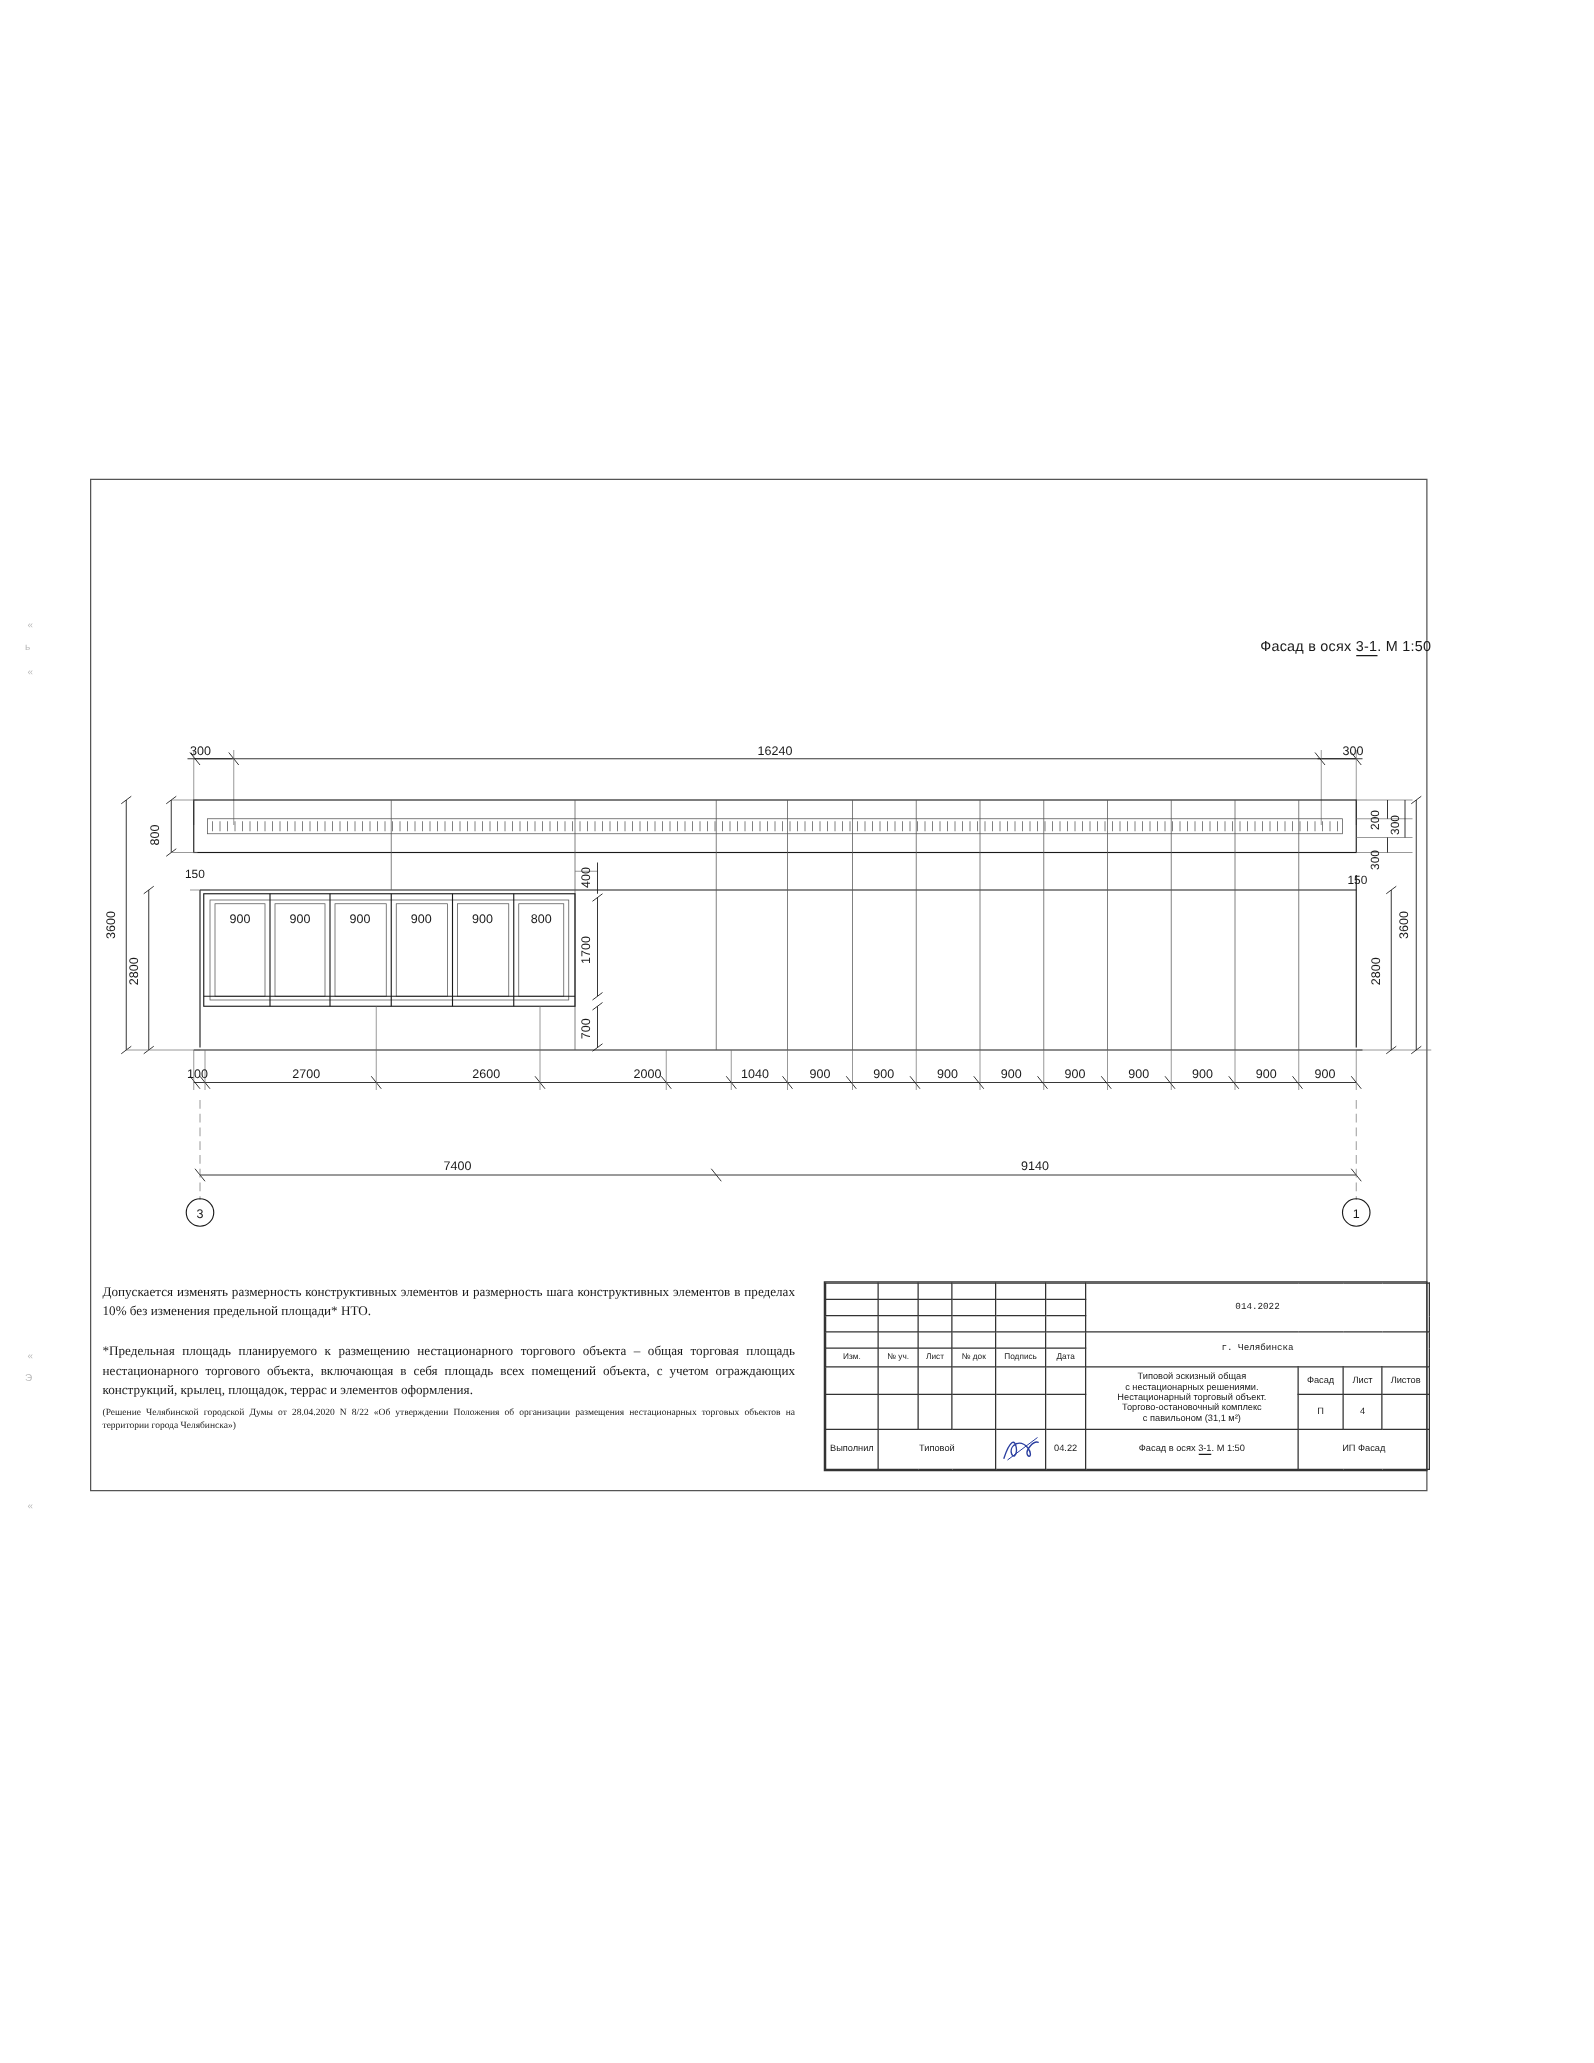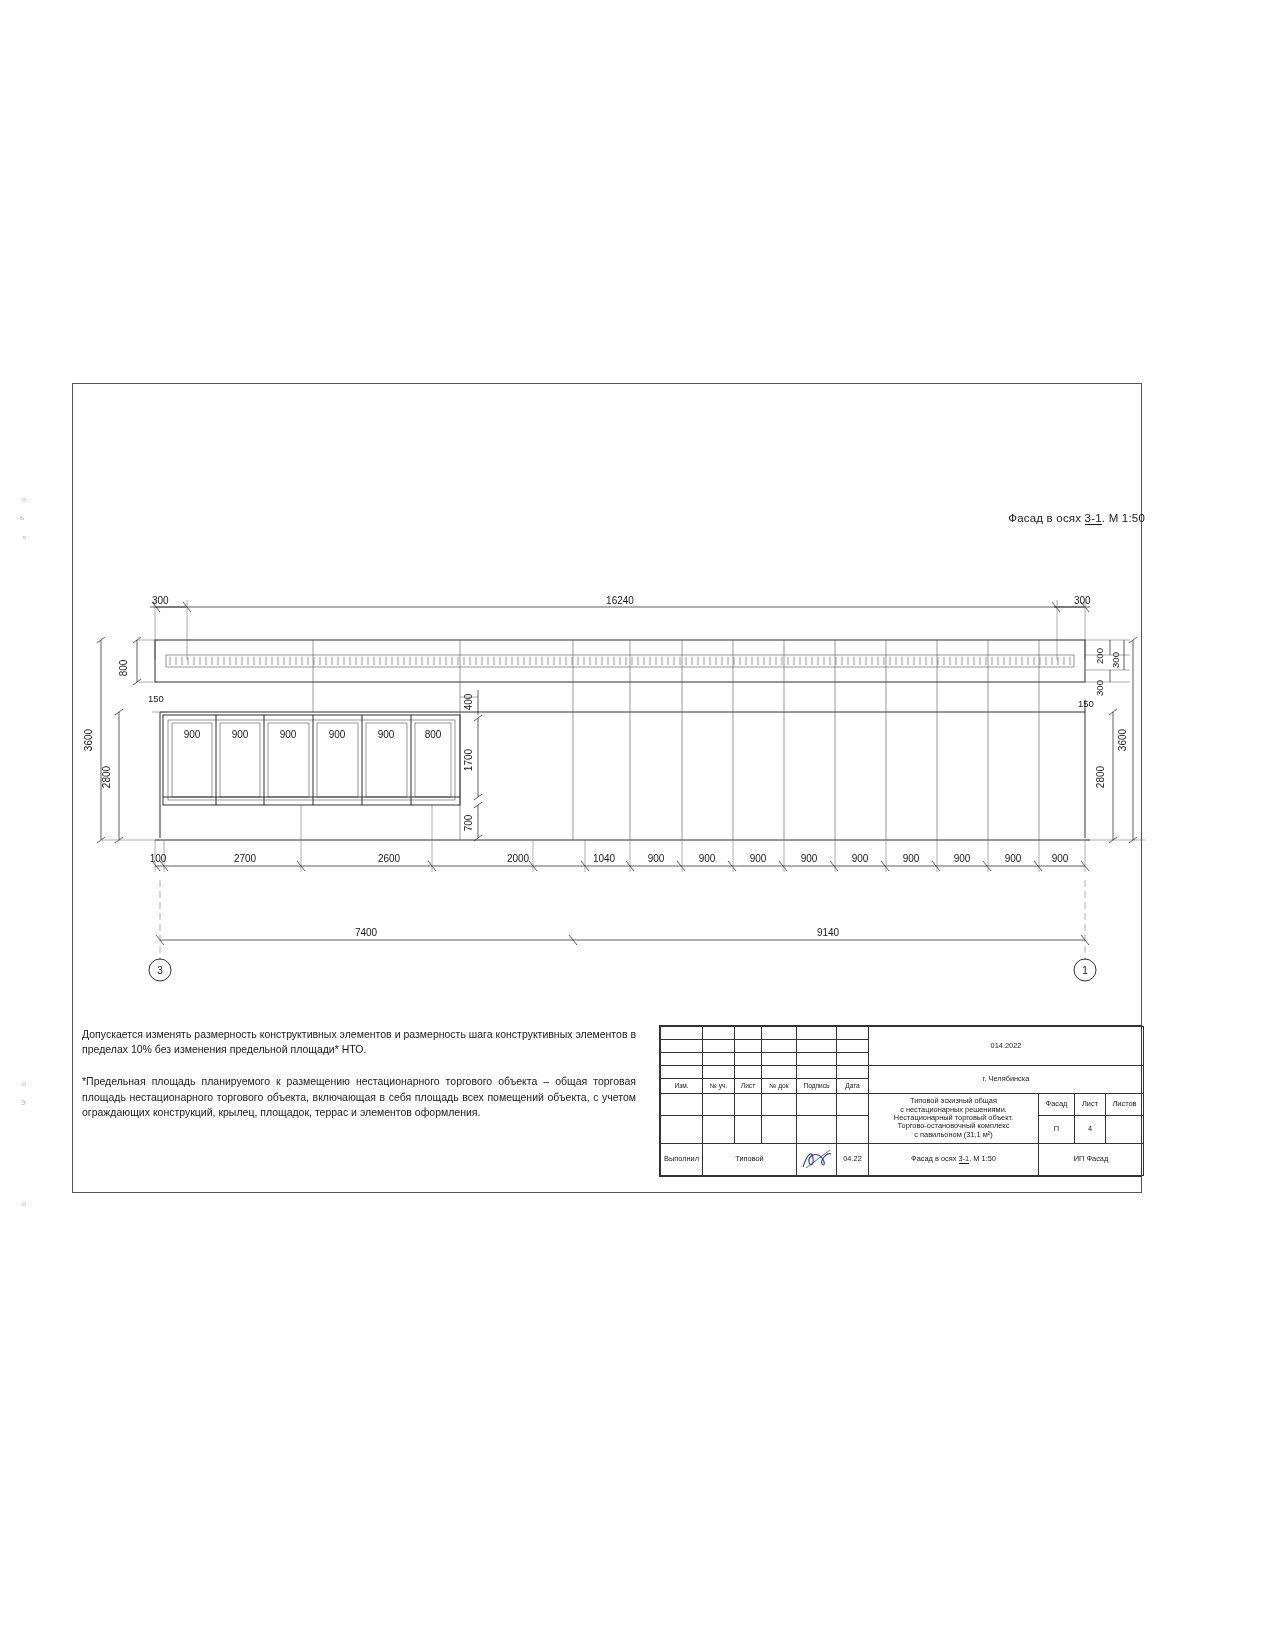--- a/index.html
+++ b/index.html
@@ -48,38 +48,38 @@
 
   
   .notes {
     position: absolute;
     left: 82px;
     top: 1027px;
     width: 570px;
     font-size: 10.5px;
     line-height: 1.45;
   }
-  .notes p { margin: 0 16px 17px 0; text-align: justify; }
+  .notes p { margin: 0 16px 17px 0; text-align: justify; font-family: Liberation Serif, serif; }
   .notes p.tiny { font-size: 7.6px; line-height: 1.28; margin-top: -12px; }
 
   
   .stamp {
     position: absolute;
     left: 659px;
     top: 1025px;
     width: 483px;
     height: 152px;
     border: 1px solid #333;
     box-sizing: border-box;
     font-size: 7.5px;
   }
   .stamp table { border-collapse: collapse; width: 100%; height: 100%; table-layout: fixed; }
   .stamp td { border: 1px solid #333; text-align: center; vertical-align: middle; padding: 0 2px; font-size: 7.4px; line-height: 1.12; }
   .lbl-row td { font-size: 6.6px; height: 11px; }
-  .blank-row td { height: 10px; }
+  .blank-row td { height: 10px; font-family: Liberation Mono, monospace; }
   .big { font-size: 8.6px; }
   .proj-name { font-size: 6.8px; line-height: 1.2; }
   .sign { position: relative; }
   .sign svg { position: absolute; left: 50%; top: 50%; transform: translate(-50%,-50%); }
   .ul { border-bottom: 1px solid #1a1a1a; }
 </style>
 </head>
 <body>
 
 <div class="stray" style="left:22px;top:495px;">«</div>
@@ -447,20 +447,21 @@
   <line class="ext" x1="1085" y1="880" x2="1085" y2="960" stroke-dasharray="7 4"></line>
   <circle class="ln" cx="160" cy="970" r="11" fill="#fff"></circle>
   <text class="txt" x="160" y="974" text-anchor="middle">3</text>
   <circle class="ln" cx="1085" cy="970" r="11" fill="#fff"></circle>
   <text class="txt" x="1085" y="974" text-anchor="middle">1</text>
 </svg>
 
 <div class="notes">
   <p>Допускается изменять размерность конструктивных элементов и размерность шага конструктивных элементов в пределах 10% без изменения предельной площади* НТО.</p>
   <p>*Предельная площадь планируемого к размещению нестационарного торгового объекта – общая торговая площадь нестационарного торгового объекта, включающая в себя площадь всех помещений объекта, с учетом ограждающих конструкций, крылец, площадок, террас и элементов оформления.</p>
+  <p class="tiny">(Решение Челябинской городской Думы от 28.04.2020 N 8/22 «Об утверждении Положения об организации размещения нестационарных торговых объектов на территории города Челябинска»)</p>
 </div>
 
 <div class="stamp">
   <table>
     <colgroup>
       <col style="width:42px">
         <col style="width:32px">
         <col style="width:27px">
         <col style="width:35px">
       <col style="width:40px">

